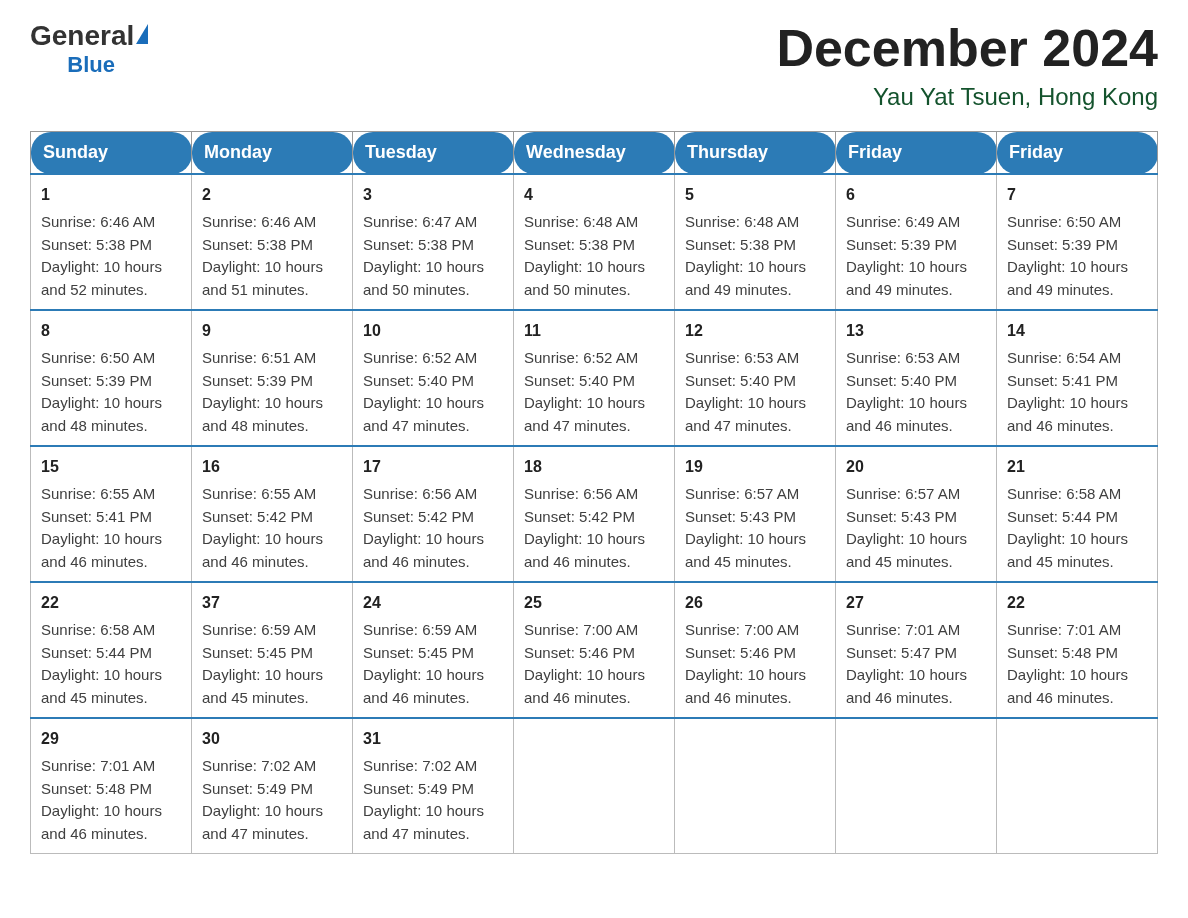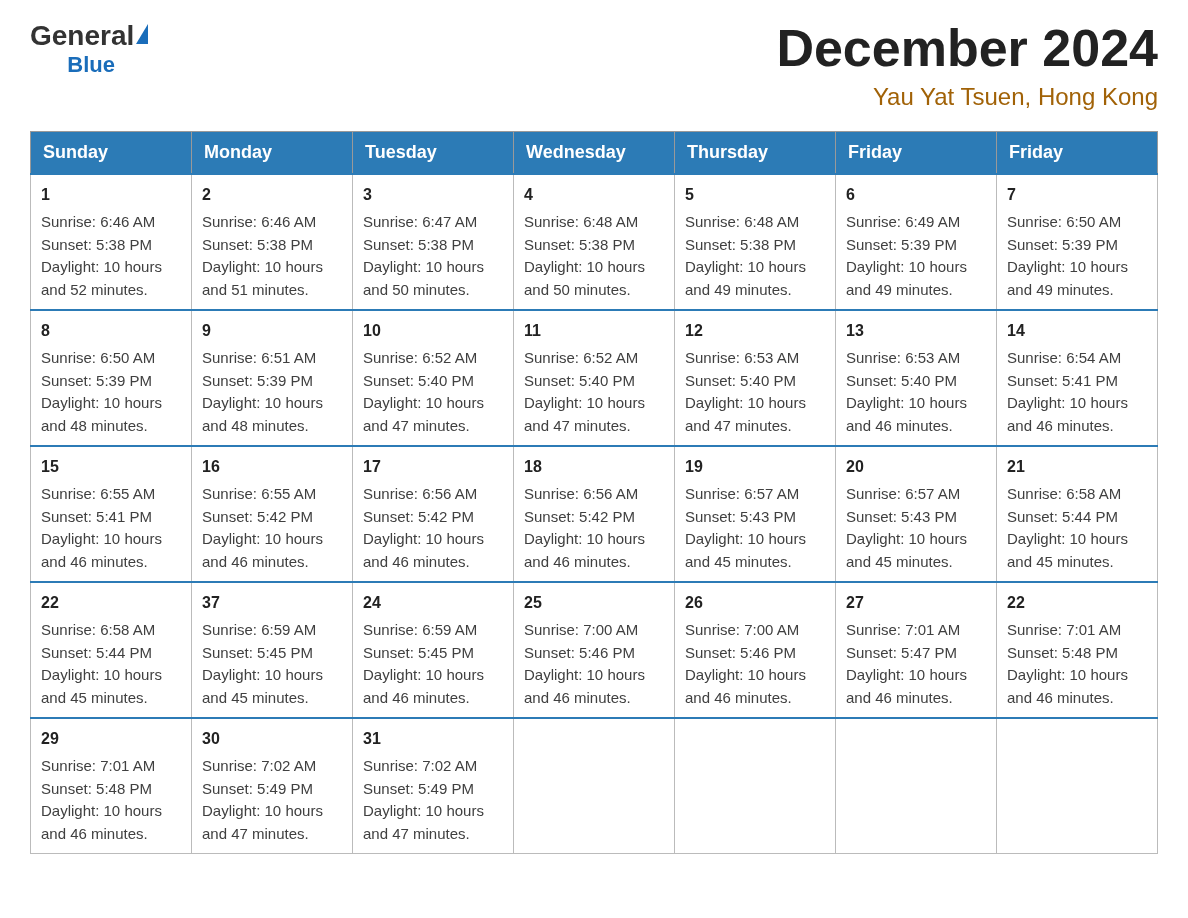--- a/index.html
+++ b/index.html
@@ -50,21 +50,21 @@
     }
     .month-title {
       font-size: 52px;
       font-weight: bold;
       color: #222;
       line-height: 1.1;
       text-align: center;
     }
     .subtitle {
       font-size: 24px;
-      color: #a16207;
+      color: #14532d;
       margin-top: 6px;
     }
     .calendar {
       width: 100%;
       border-collapse: collapse;
       border: 1px solid #999;
     }
     .calendar th {
       background: #2c7bb6;
       color: #fff;
@@ -94,20 +94,21 @@
       font-size: 15px;
     }
     .empty-cell {
       background: #fff;
     }
     .calendar tr td {
       border-top: 2px solid #2c7bb6;
     }
     .calendar thead tr th {
       border-top: 1px solid #999;
+      border-radius: 20px;
     }
   </style>
 </head>
 <body>
 
 <div class="header-area">
   <div class="logo">
     <div class="logo-text">
       <span class="logo-general">General</span>
       <span class="logo-triangle"></span>

